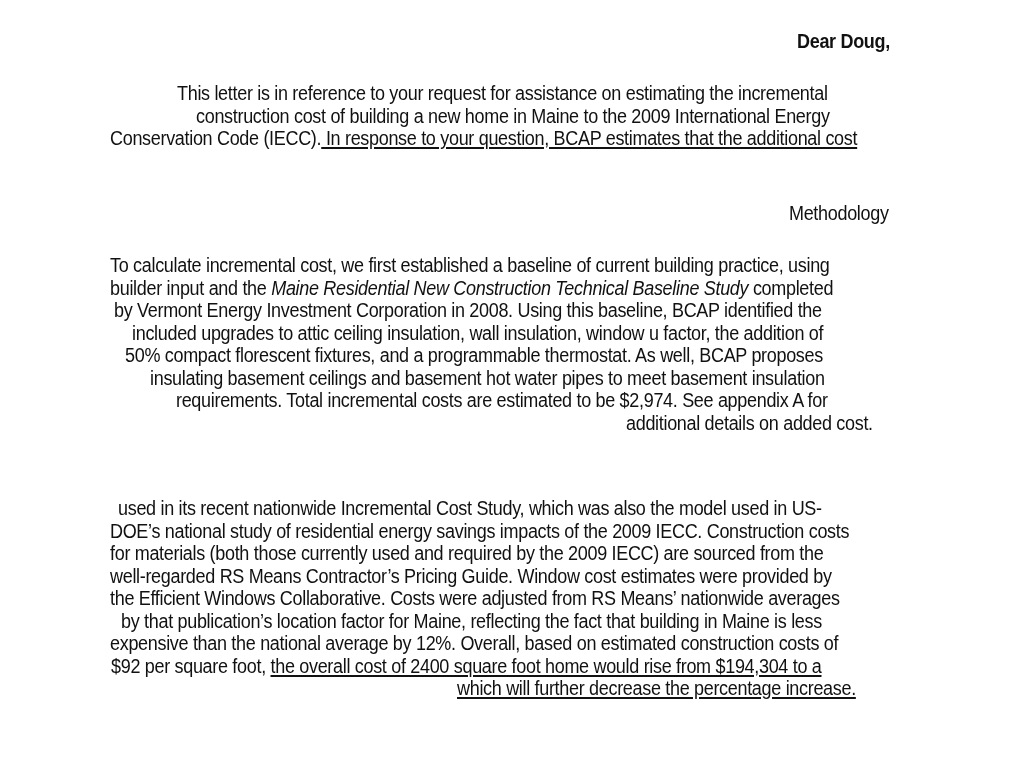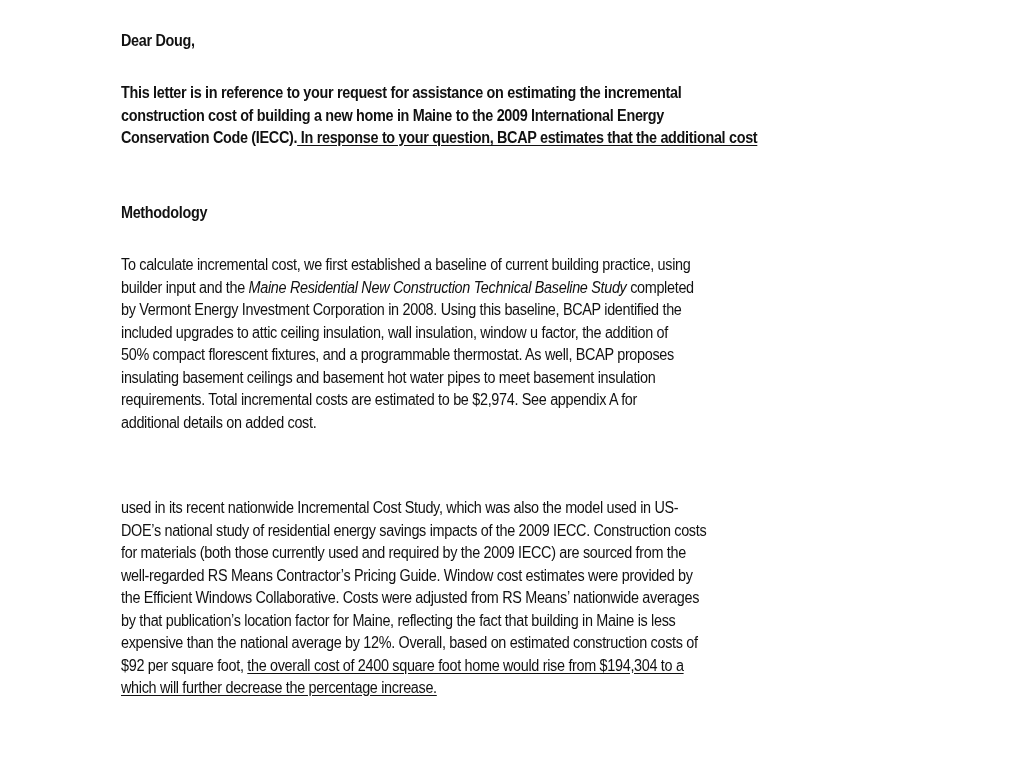--- a/index.html
+++ b/index.html
@@ -16,34 +16,35 @@
     position: relative;
   }
   .page {
     position: absolute;
     left: 0; top: 0;
     width: 1024px; height: 768px;
     background: #ffffff;
   }
   .text-block {
     position: absolute;
-    left: 121px;
+    left: 110px;
     width: 790px;
-    font-size: 16px;
+    font-size: 20px;
     line-height: 22.5px;
     letter-spacing: -0.35px;
     transform-origin: left top;
+    text-align: right;
   }
   .text-block p {
     margin: 0;
     white-space: nowrap;
   }
   .salutation { top: 30px; font-weight: bold; }
-  .para1 { top: 82px; font-weight: bold; }
-  .heading { top: 202px; font-weight: bold; }
+  .para1 { top: 82px; }
+  .heading { top: 202px; font-weight: normal; }
   .para2 { top: 254px; }
   .para3 { top: 497px; }
   .u { text-decoration: underline; text-underline-offset: 2px; }
   .i { font-style: italic; }
   .narrow { display: inline-block; transform: scaleX(0.9); transform-origin: left center; }
 </style>
 </head>
 <body>
 
 <div class="page">

